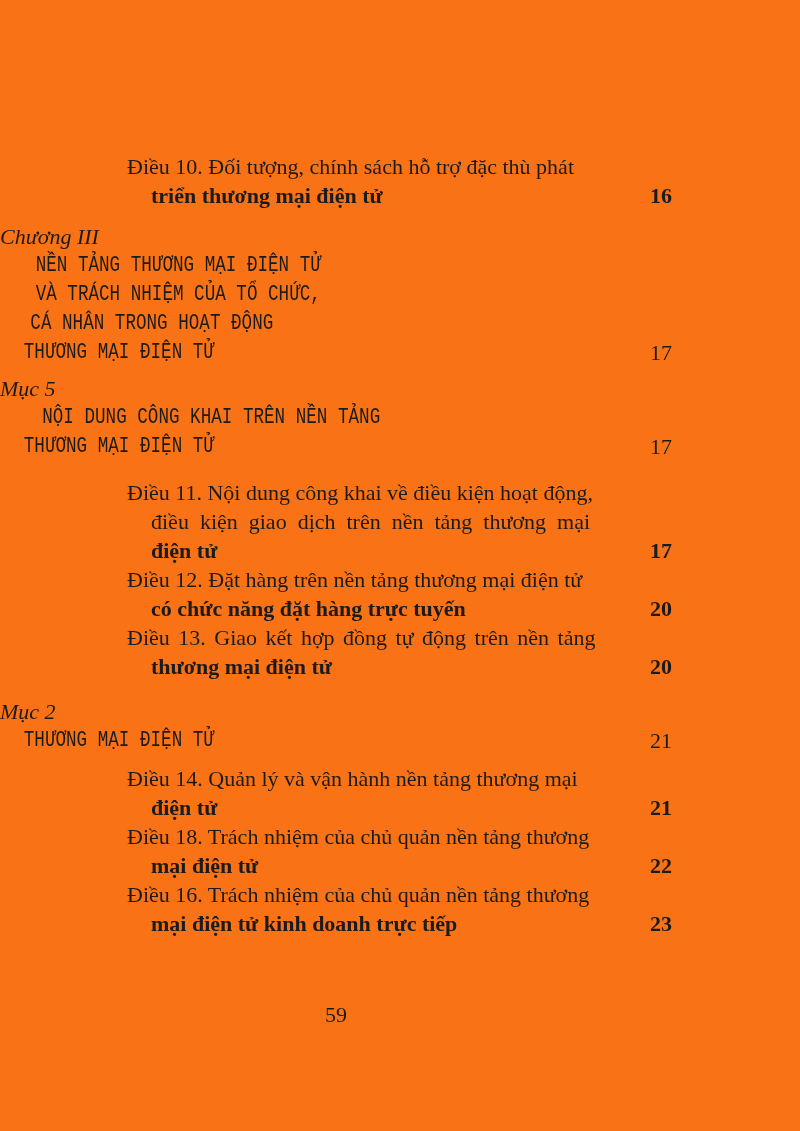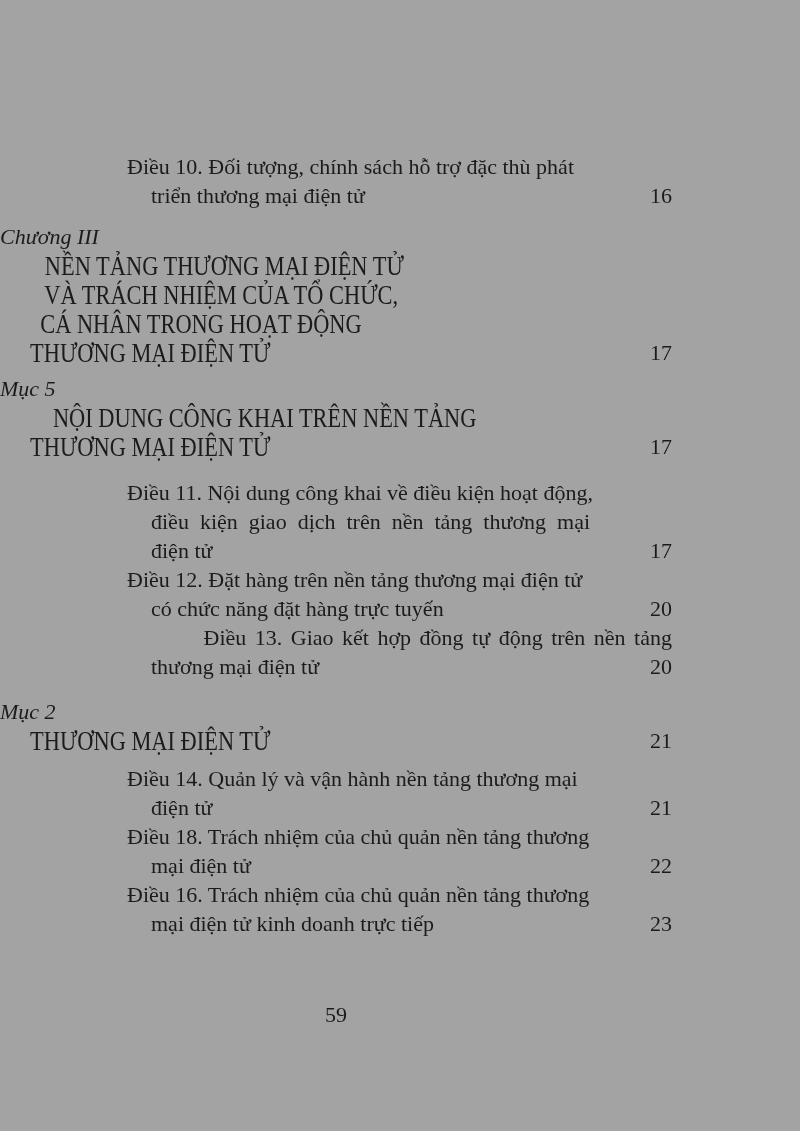--- a/index.html
+++ b/index.html
@@ -1,20 +1,20 @@
 <!DOCTYPE html>
 <html lang="vi"><head>
 <meta charset="utf-8">
 <style>
   html, body { margin: 0; padding: 0; }
   .page {
     position: relative;
     width: 800px;
     height: 1131px;
-    background: #a3a3a3;
+    background: #f97316;
     overflow: hidden;
     font-family: "Liberation Serif", "DejaVu Serif", serif;
     color: #1b1b1b;
   }
   .content {
     position: absolute;
     left: 0;
     top: 152px;
     width: 672px;
   }
@@ -24,32 +24,33 @@
     font-size: 22px;
     line-height: 29px;
     white-space: nowrap;
   }
   .cont { padding-left: 24px; }
   .last {
     display: flex;
     justify-content: space-between;
     align-items: flex-start;
     white-space: nowrap;
+    font-weight: bold;
   }
   .pg { font-size: 22px; line-height: 29px; }
   .spread { word-spacing: 5.5px; }
-  .spread-sm { word-spacing: 3px; text-align: right; }
+  .spread-sm { word-spacing: 3px; }
   
   .hblock { position: relative; text-align: left; }
   .hlabel {
     font-size: 22px;
     font-style: italic;
     line-height: 29px;
   }
-  .hcaps { font-size: 28px; line-height: 29px; }
+  .hcaps { font-size: 22px; line-height: 29px; font-family: Liberation Mono, monospace; }
   .hcaps .sc {
     display: inline-block;
     transform: scaleX(0.8);
     transform-origin: 50% 60%;
     white-space: nowrap;
   }
   .hpage {
     position: absolute;
     right: 0;
     bottom: 0;

